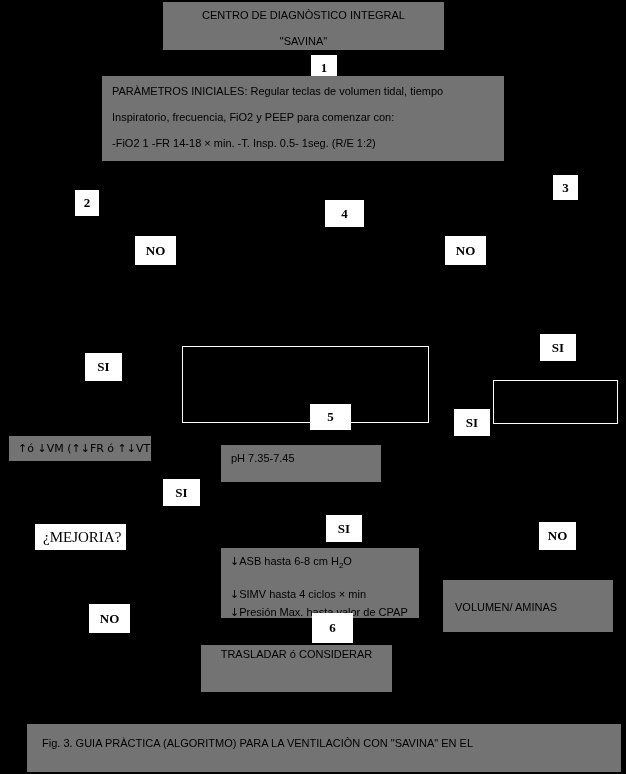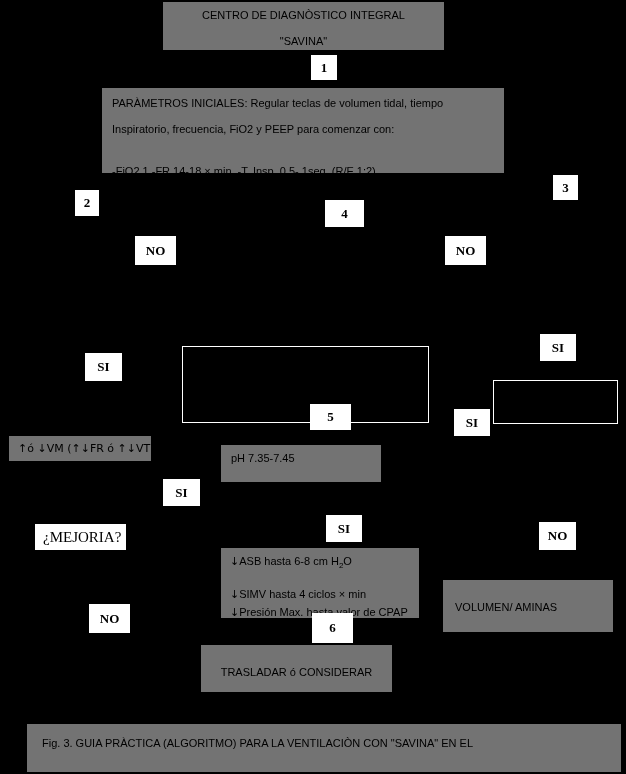--- a/index.html
+++ b/index.html
@@ -85,25 +85,25 @@
     <div class="pad">
       <div class="line center">CENTRO DE DIAGNÒSTICO INTEGRAL</div>
       <div class="line center" style="margin-top:12px;">"SAVINA"</div>
     </div>
   </div>
 
   <div class="chip" style="left:311px; top:55px; width:26px; height:25px;">
     <span>1</span>
   </div>
 
-  <div class="wbox" style="left:102px; top:88px; width:402px; height:85px;">
+  <div class="wbox" style="left:102px; top:76px; width:402px; height:85px;">
     <div class="pad" style="padding-top:8px;">
       <div class="line">PARÀMETROS INICIALES: Regular teclas de volumen tidal, tiempo</div>
       <div class="line" style="margin-top:12px;">Inspiratorio, frecuencia, FiO2 y PEEP para comenzar con:</div>
-      <div class="line" style="margin-top:28px;">-FiO2 1      -FR 14-18 × min.      -T. Insp. 0.5- 1seg.  (R/E 1:2)</div>
+      <div class="line" style="margin-top:12px;">-FiO2 1      -FR 14-18 × min.      -T. Insp. 0.5- 1seg.  (R/E 1:2)</div>
     </div>
   </div>
 
   <div class="chip" style="left:553px; top:175px; width:25px; height:25px;">
     <span>3</span>
   </div>
 
   <div class="chip" style="left:75px; top:190px; width:24px; height:26px;">
     <span>2</span>
   </div>
@@ -181,21 +181,21 @@
   <div class="chip" style="left:89px; top:604px; width:41px; height:29px;">
     <span>NO</span>
   </div>
 
   <div class="chip" style="left:312px; top:613px; width:41px; height:30px;">
     <span>6</span>
   </div>
 
 
   <div class="wbox" style="left:201px; top:645px; width:191px; height:47px;">
-    <div class="pad" style="padding-top:20px;">
+    <div class="pad" style="padding-top:2px;">
       <div class="line center">TRASLADAR ó  CONSIDERAR</div>
     </div>
   </div>
 
   <div class="wbox" style="left:27px; top:724px; width:594px; height:48px;">
     <span class="line" style="display:block; padding:12px 0 0 15px;">Fig. 3. GUIA PRÀCTICA (ALGORITMO) PARA LA VENTILACIÒN CON "SAVINA" EN EL</span>
   </div>
 
 </div>
 

